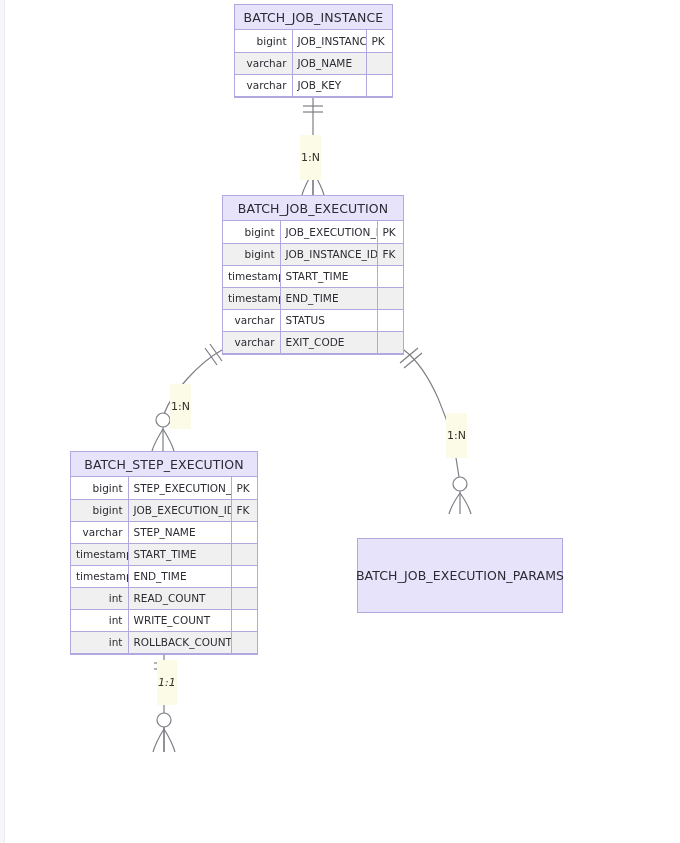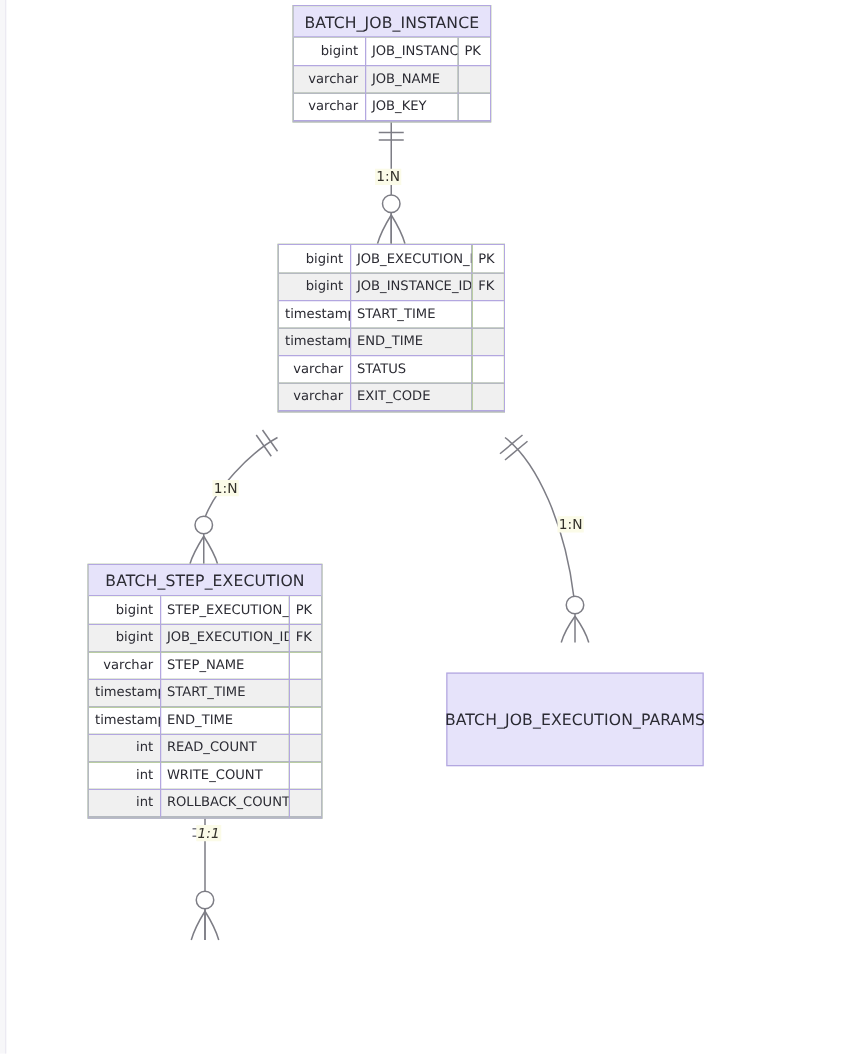--- a/index.html
+++ b/index.html
@@ -51,21 +51,21 @@
   .edge-circle {
     fill: #ffffff;
     stroke: #7d7d85;
     stroke-width: 1.2;
   }
   .edge-label {
     position: absolute;
     font-size: 11px;
     color: #33312b;
     background: #fbfbe8;
-    padding: 0 1px;
+    padding: 16px 1px;
     line-height: 13px;
     white-space: nowrap;
     font-family: "DejaVu Sans", "Liberation Sans", sans-serif;
   }
 
   
   .entity {
     position: absolute;
     box-sizing: border-box;
     border: 1px solid #b3a7e0;
@@ -198,20 +198,21 @@
         <tr class="odd">
           <td class="col-type">varchar</td>
           <td class="col-name">JOB_KEY</td>
           <td class="col-key"></td>
         </tr>
       </tbody>
     </table>
   </div>
 
   <div class="entity" style="left:222px; top:195px; width:182px;">
+    <div class="entity-title">BATCH_JOB_EXECUTION</div>
     <table>
       <tbody>
         <tr class="odd">
           <td class="col-type">bigint</td>
           <td class="col-name">JOB_EXECUTION_ID</td>
           <td class="col-key">PK</td>
         </tr>
         <tr class="even">
           <td class="col-type">bigint</td>
           <td class="col-name">JOB_INSTANCE_ID</td>

